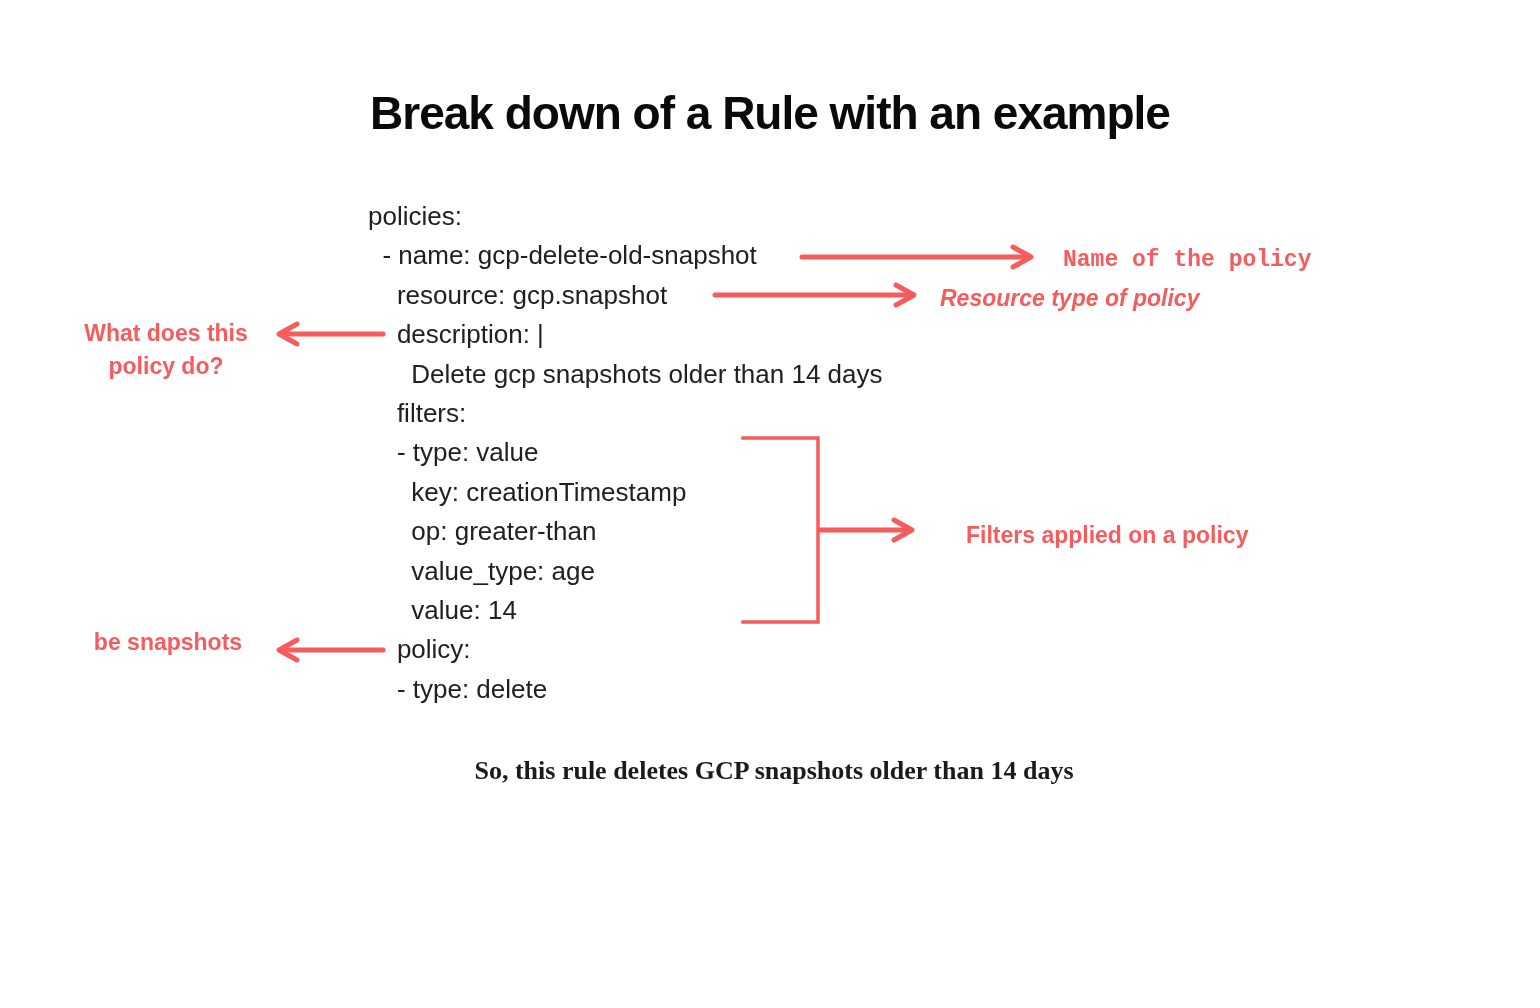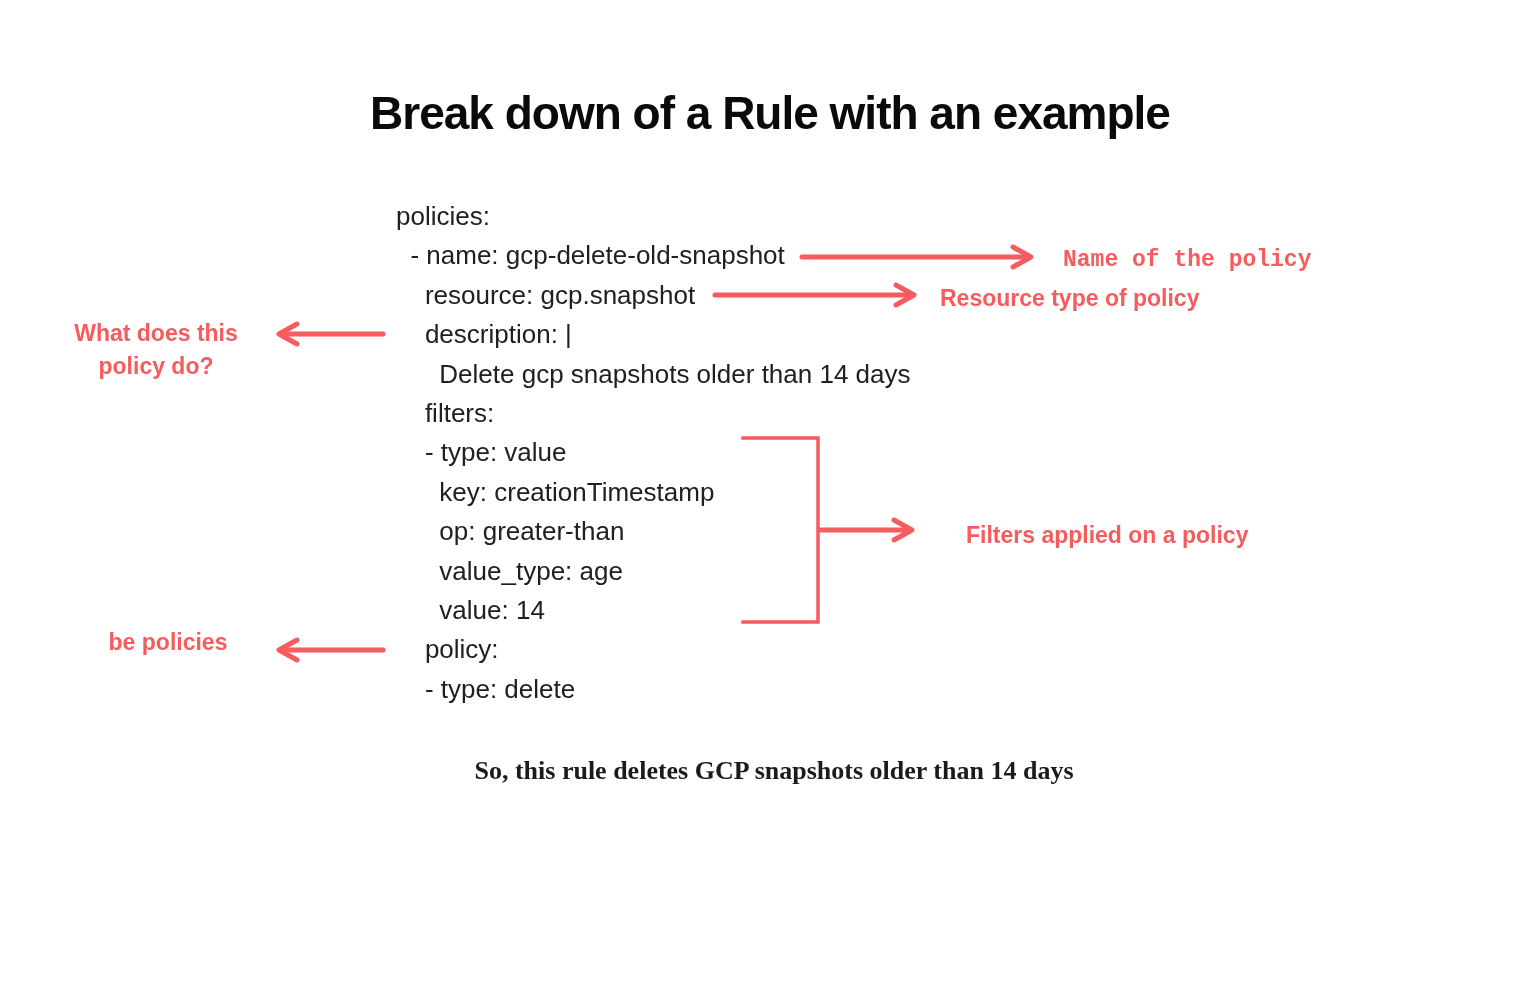--- a/index.html
+++ b/index.html
@@ -25,21 +25,21 @@
   }
   .code-block {
     position: absolute;
     left: 368px;
     top: 197px;
     color: #202020;
     font-size: 26px;
     line-height: 39.4px;
     font-weight: 400;
   }
-  .code-line { white-space: pre; margin-left: 28px; }
+  .code-line { white-space: pre; }
   .ann {
     position: absolute;
     color: #f65b5d;
     font-weight: 700;
     font-size: 23px;
     line-height: 33px;
     white-space: nowrap;
   }
   .ann-center { text-align: center; white-space: normal; }
   .caption {
@@ -81,31 +81,31 @@
     <div class="code-line">      key: creationTimestamp</div>
     <div class="code-line">      op: greater-than</div>
     <div class="code-line">      value_type: age</div>
     <div class="code-line">      value: 14</div>
     <div class="code-line">    policy:</div>
     <div class="code-line">    - type: delete</div>
   </div>
 
   <div class="ann" style="left:1063px; top:244px;font-family:Liberation Mono, monospace;">Name of the policy</div>
 
-  <div class="ann" style="left:940px; top:282px;">Resource type of policy</div>
+  <div class="ann" style="left:940px; top:282px;font-style:italic;">Resource type of policy</div>
 
-  <div class="ann ann-center" style="left:26px; top:317px; width:260px;text-align:center;">
+  <div class="ann ann-center" style="left:36px; top:317px; width:260px;text-align:center;">
     <div>What does this</div>
     <div>policy do?</div>
   </div>
 
   <div class="ann" style="left:966px; top:519px;">Filters applied on a policy</div>
 
   <div class="ann ann-center" style="left:38px; top:626px; width:260px;">
-    <div>be policies</div>
+    <div>be snapshots</div>
   </div>
 
   <div class="caption">So, this rule deletes GCP snapshots older than 14 days</div>
 
   <svg class="overlay" viewBox="0 0 1540 1008" aria-hidden="true">
 
     <g>
       <line class="arrow-line" x1="802" y1="257" x2="1028" y2="257" stroke="#f65b5d"></line>
       <path class="arrow-line" d="M1013 247 L1031 257 L1013 267" stroke="#f65b5d"></path>
     </g>

